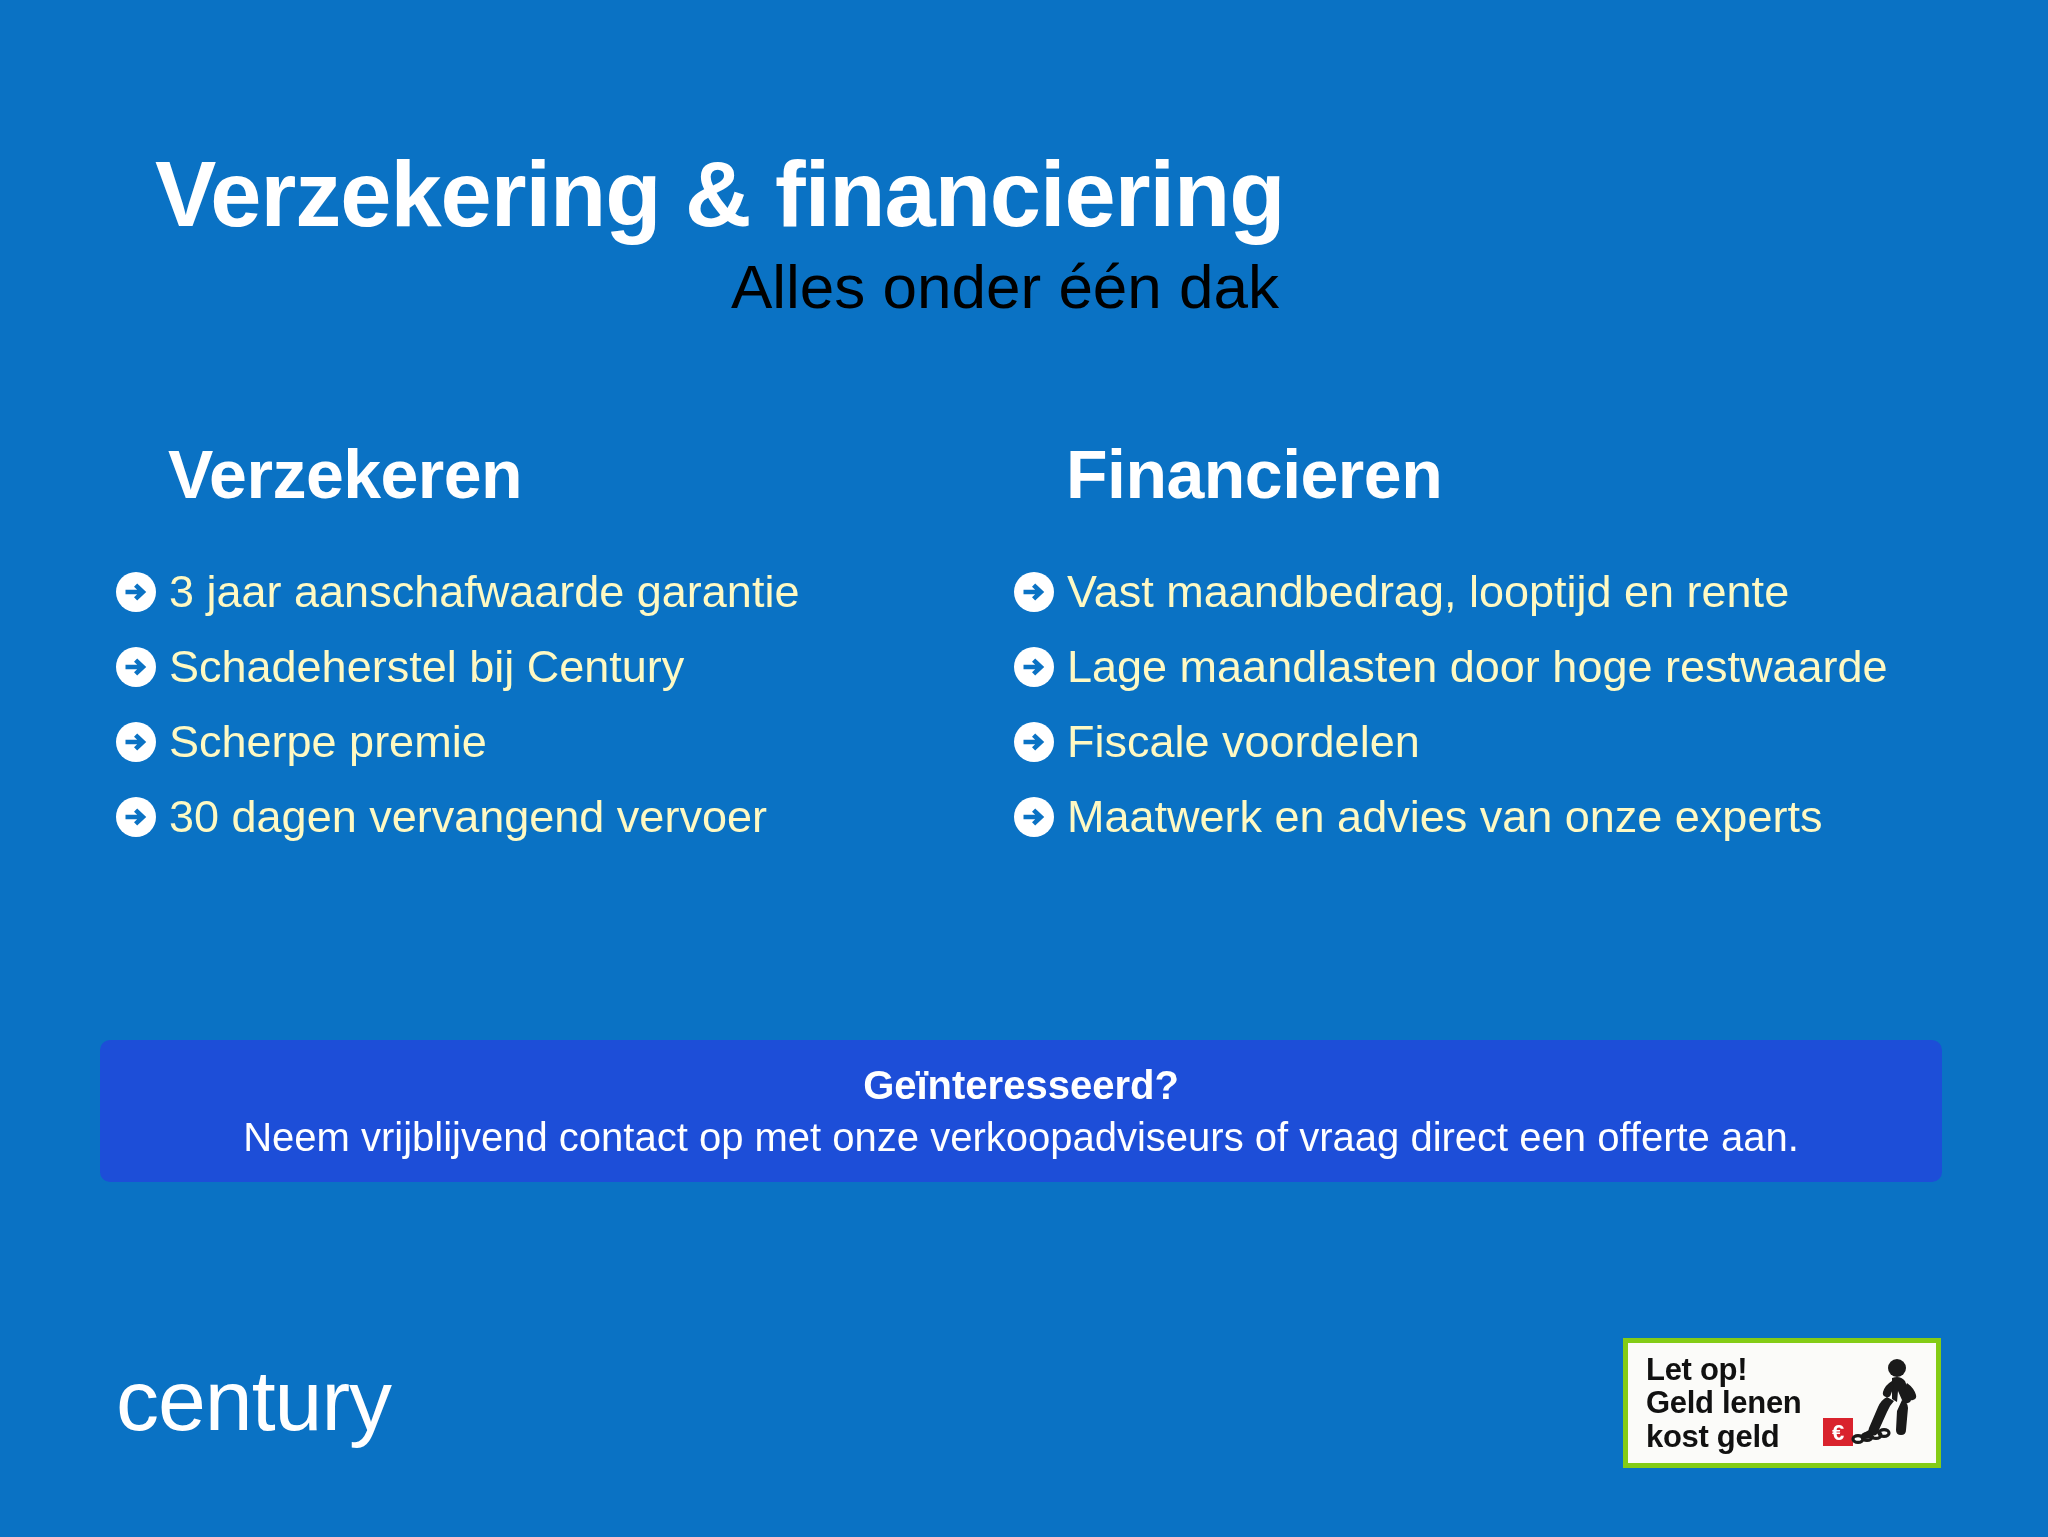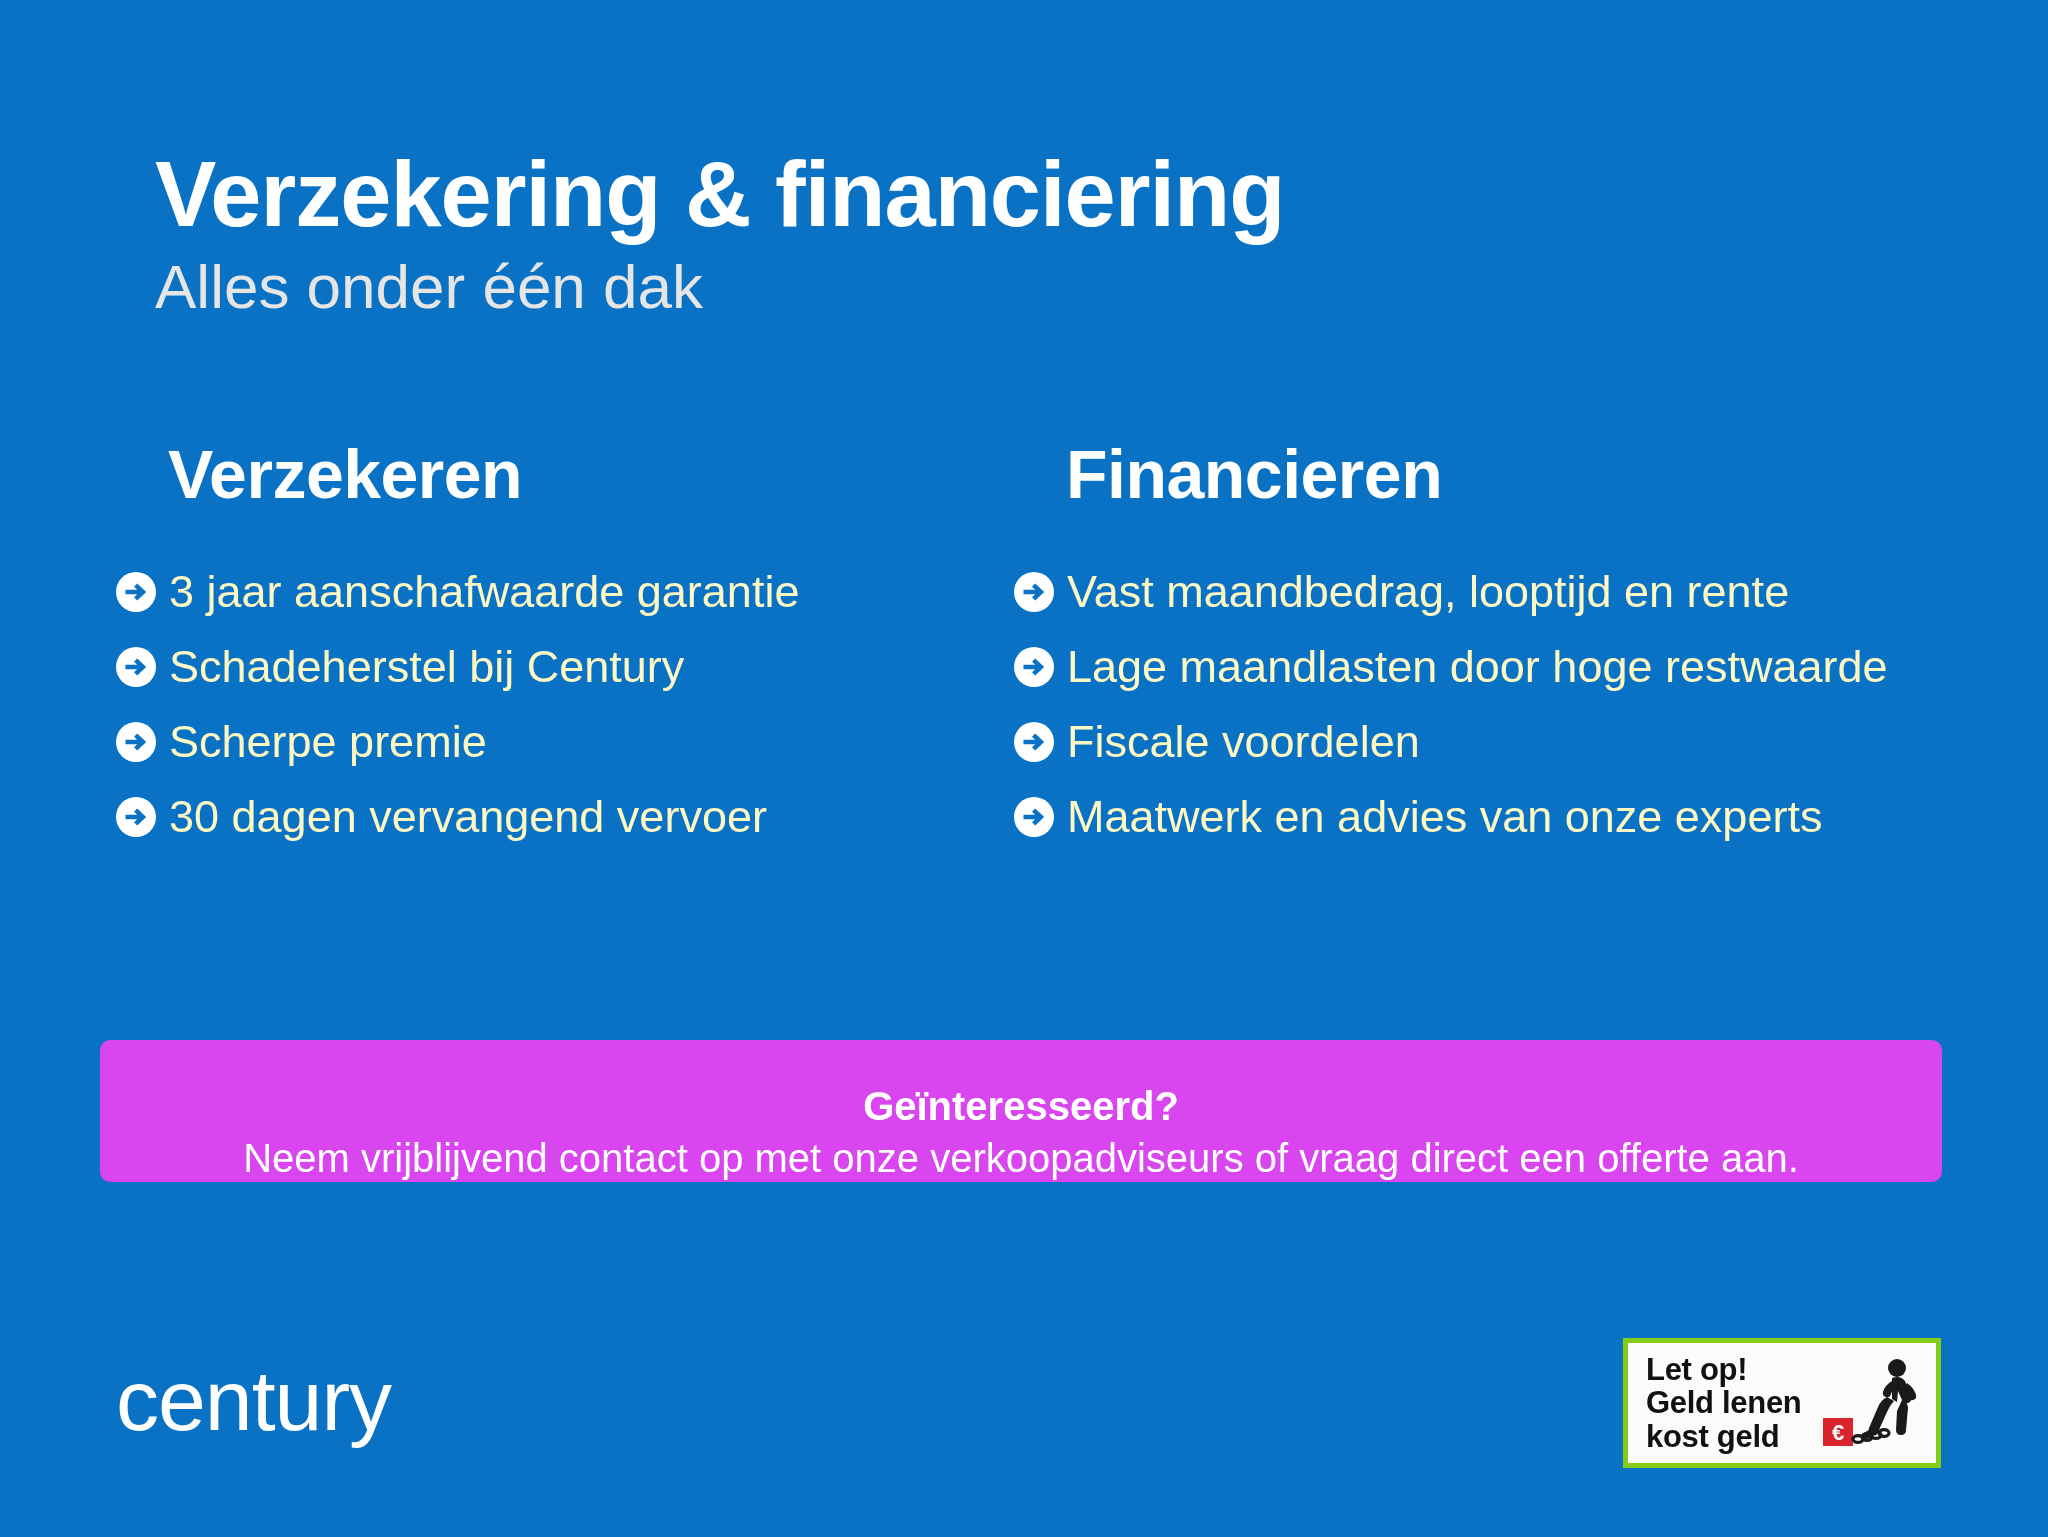--- a/index.html
+++ b/index.html
@@ -37,24 +37,25 @@
     line-height: 1.02;
     color: #ffffff;
     letter-spacing: -1px;
     white-space: nowrap;
     margin: 0;
   }
   #subtitle {
     font-size: 62px;
     font-weight: 400;
     line-height: 1.18;
-    color: #e5e5e5;
+    color: #000000;
     letter-spacing: 0px;
     margin: 8px 0 0 0;
     white-space: nowrap;
+    text-align: center;
   }
 
   
   #columns {
     position: absolute;
     left: 8px;
     top: 440px;
     width: 2048px;
     height: 400px;
   }
@@ -102,27 +103,27 @@
     white-space: nowrap;
   }
 
   
   #cta {
     position: absolute;
     left: 100px;
     top: 1040px;
     width: 1842px;
     height: 142px;
-    background: #d946ef;
+    background: #1d4ed8;
     border-radius: 10px;
     box-sizing: border-box;
     display: flex;
     flex-direction: column;
     align-items: center;
-    justify-content: flex-end;
+    justify-content: center;
   }
   #cta-heading {
     font-size: 40px;
     font-weight: 700;
     color: #ffffff;
     line-height: 1.2;
     margin: 0 0 4px 0;
   }
   #cta-text {
     font-size: 40px;

